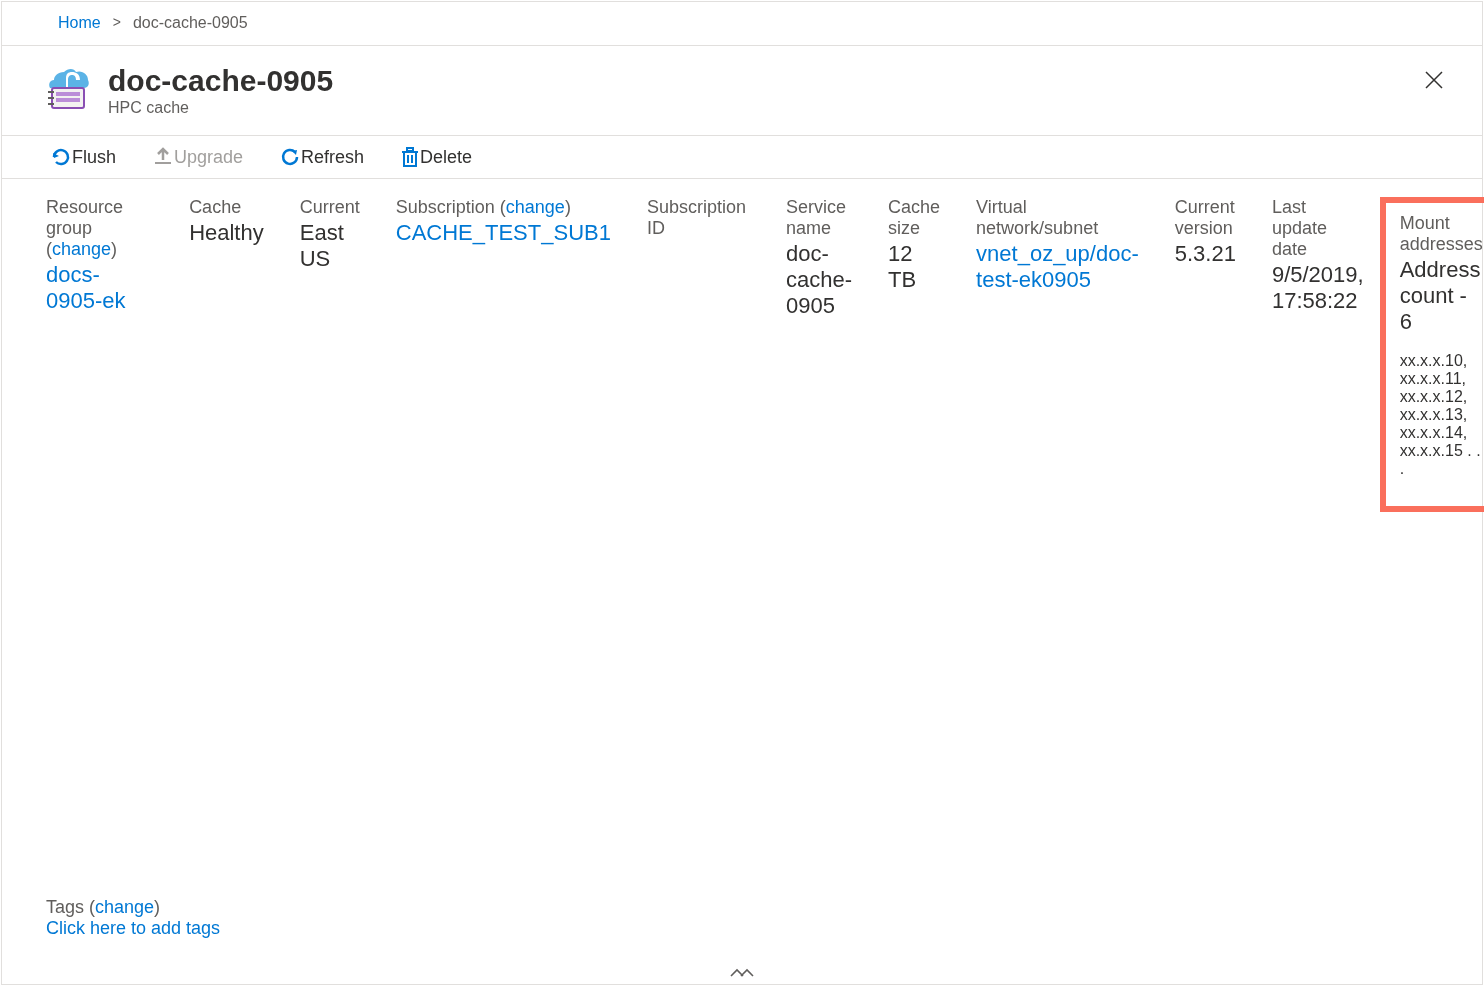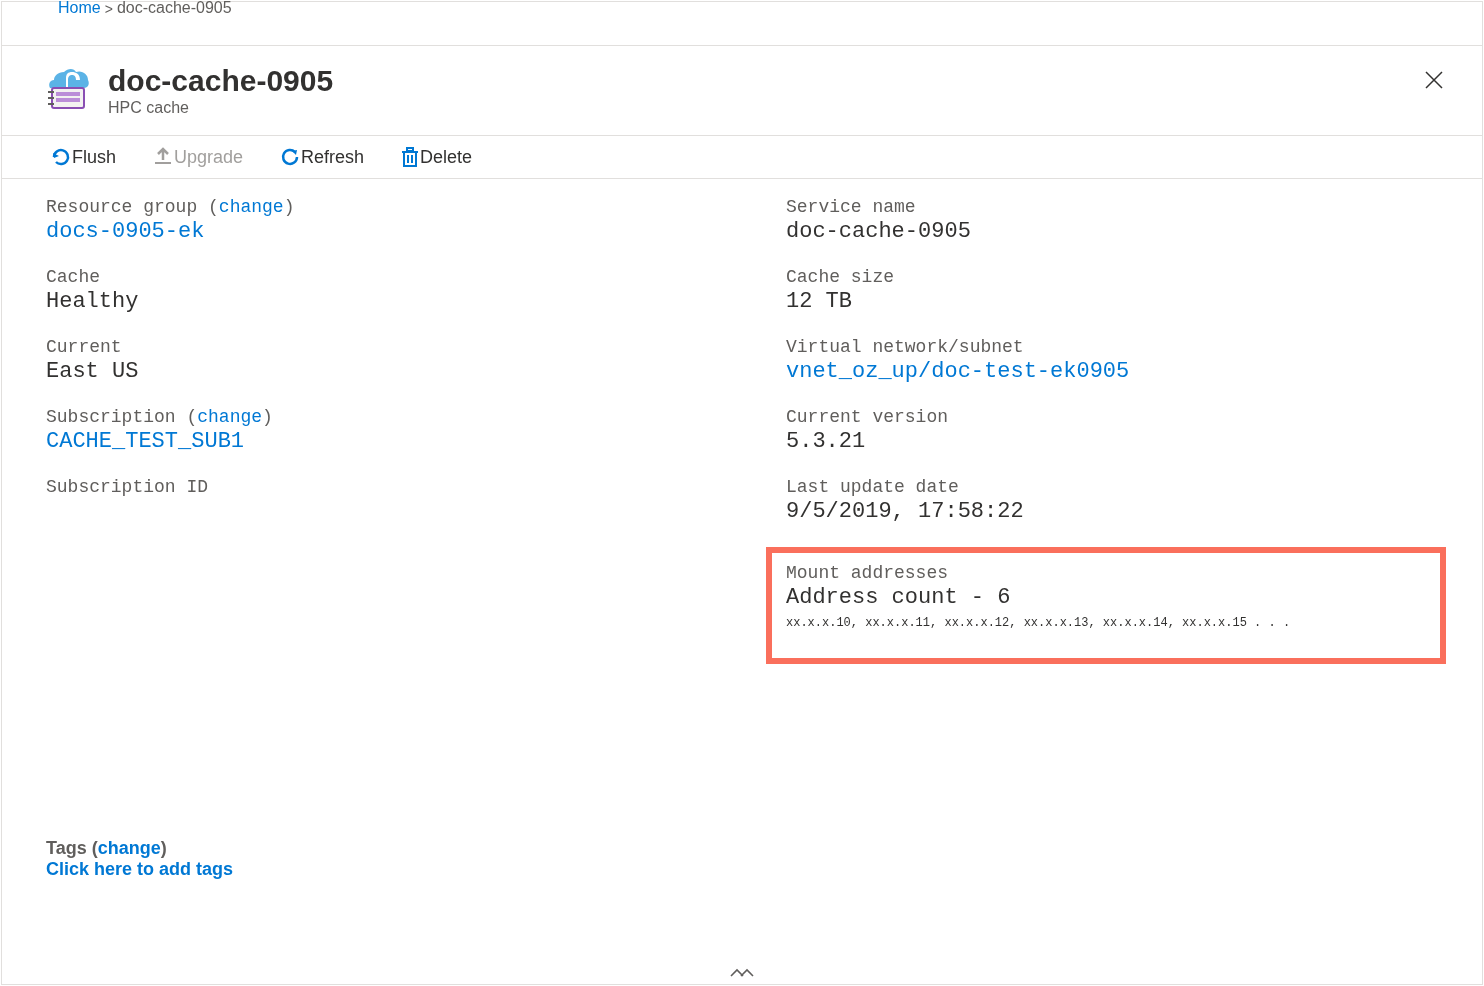--- a/index.html
+++ b/index.html
@@ -17,22 +17,22 @@
     width: 1482px;
     height: 984px;
     margin: 1px;
     position: relative;
     background: #fff;
   }
   .breadcrumb {
     padding: 12px 20px 28px 56px;
     border-bottom: 1px solid #e1dfdd;
     display: flex;
-    align-items: flex-end;
-    gap: 4px;
+    align-items: flex-start;
+    gap: 12px;
     font-size: 16px;
     height: 44px;
   }
   .breadcrumb a {
     color: #0078d4;
     text-decoration: none;
   }
   .breadcrumb .sep {
     color: #605e5c;
     font-size: 14px;
@@ -91,23 +91,22 @@
   .toolbar-btn.disabled { color: #a19f9d; cursor: default; }
   .toolbar-btn .icon { color: #0078d4; display:flex; align-items:center;}
   .toolbar-btn.disabled .icon { color: #a19f9d; }
   .content {
     display: flex;
     padding: 18px 0 0 44px;
     gap: 40px;
   }
   .col {
     display: flex;
-    flex-direction: column;
-    gap: 23px;
-    font-family: Liberation Mono, monospace;
+    flex-direction: row;
+    gap: 36px;
   }
   .col-left { width: 700px; }
   .col-right { width: 680px; }
   .field-label {
     color: #605e5c;
     font-size: 18px;
     margin-bottom: 2px;
   }
   .field-value {
     color: #323130;
@@ -115,30 +114,29 @@
   }
   .link { color: #0078d4; cursor: pointer; }
   .paren { color: #605e5c; }
   .highlight-box {
     border: 6px solid #fa6f5c;
     padding: 10px 14px 28px 14px;
     margin-left: -20px;
     width: 680px;
   }
   .mount-list {
-    font-size: 12px;
-    color: #323130;
-    margin-top: 6px;
+    font-size: 16px;
+    color: #323130;
+    margin-top: 17px;
   }
   .tags-section {
     position: absolute;
     left: 44px;
-    top: 836px;
+    top: 895px;
     font-size: 18px;
-    font-weight: bold;
   }
   .collapse-arrow {
     position: absolute;
     bottom: 6px;
     left: 50%;
     transform: translateX(-50%);
     font-size: 18px;
     color: #605e5c;
     cursor: pointer;
     letter-spacing: -3px;

